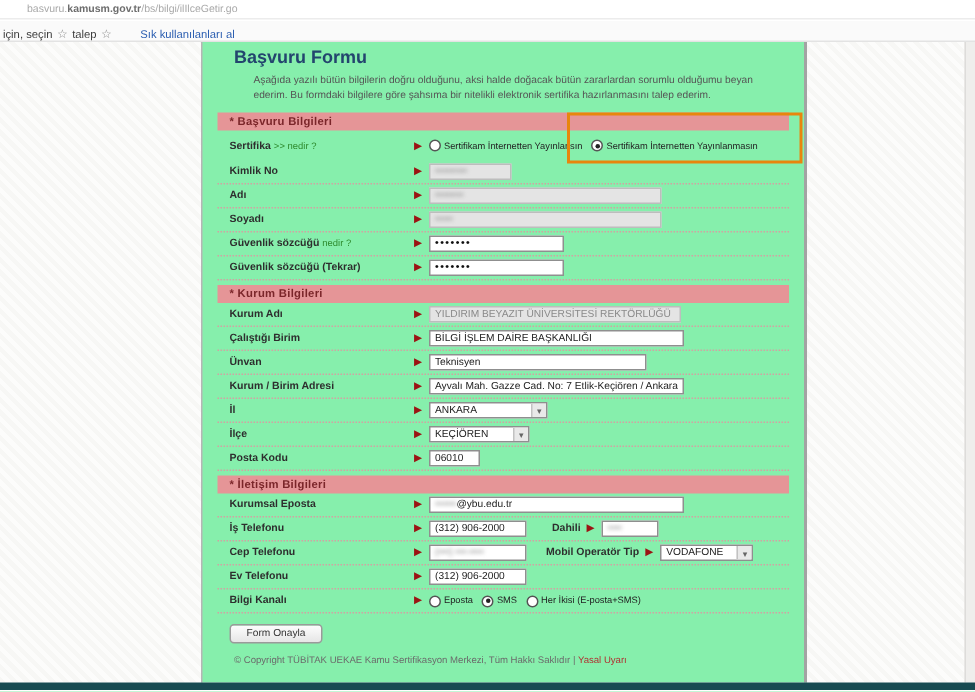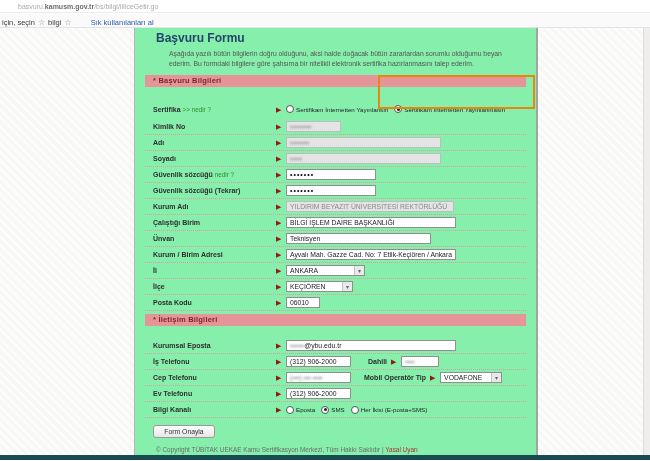--- a/index.html
+++ b/index.html
@@ -33,21 +33,21 @@
   }
   
   .content{
     position:absolute;top:28px;left:134px;width:404px;height:427px;background:#86efac;
     border-left:1px solid #b6b6b6;border-right:2px solid #a3a3a3;
     box-sizing:border-box;overflow:hidden;padding-top:2px;
   }
   .page-title{font-size:12px;font-weight:600;color:#23456e;margin:1px 0 0 21px;}
   .intro{font-size:6.8px;line-height:1.5;color:#555;margin:4px 12px 0 34px;width:356px;}
   .band{
-    height:12px;line-height:12px;margin:12px 10px;background:#e59597;color:#7b262a;
+    height:12px;line-height:12px;margin:0 10px;background:#e59597;color:#7b262a;
     font-size:7.5px;font-weight:bold;padding-left:8px;letter-spacing:.2px;
   }
   .band.mt6{margin-top:6px;} .band.mt3{margin-top:3px;}
   .row{
     display:flex;align-items:center;height:16px;margin:0 10px;
     border-bottom:1px dotted #d2a2a2;box-sizing:border-box;position:relative;
   }
   .row.tall{height:20px;border-bottom:none;}
   .lbl{font-size:7px;font-weight:bold;color:#2e2e2e;margin-left:8px;width:123px;flex:none;}
   .lbl .nedir{color:#2e8b2e;font-weight:normal;font-size:6.3px;cursor:pointer;}
@@ -97,21 +97,21 @@
 <body>
 
 <div class="url-bar">
   <span>basvuru.</span>
     <span class="url-bold">kamusm.gov.tr</span>
     <span>/bs/bilgi/ilIlceGetir.go</span>
 </div>
 <div class="bookmark-bar">
   <span>için, seçin</span>
   <span class="star">☆</span>
-  <span>bilgi</span>
+  <span>talep</span>
   <span class="star">☆</span>
   <span class="bm-link">Sık kullanılanları al</span>
 </div>
 
 <div class="page-bg"></div>
 <div class="scroll-strip"></div>
 
 <div class="content">
 
   <div class="page-title">Başvuru Formu</div>
@@ -171,20 +171,21 @@
   </div>
   <div class="row">
     <span class="lbl">Güvenlik sözcüğü (Tekrar)</span>
     <span class="arrow">▶</span>
     <span class="inp w90">
         <span class="pw">•••••••</span>
       </span>
   </div>
 
   
+  <div class="band mt3">* Kurum Bilgileri</div>
   <div class="row">
     <span class="lbl">Kurum Adı</span>
     <span class="arrow">▶</span>
     <span class="inp dis w168">
         <span>YILDIRIM BEYAZIT ÜNİVERSİTESİ REKTÖRLÜĞÜ</span>
       </span>
   </div>
   <div class="row">
     <span class="lbl">Çalıştığı Birim</span>
     <span class="arrow">▶</span>

